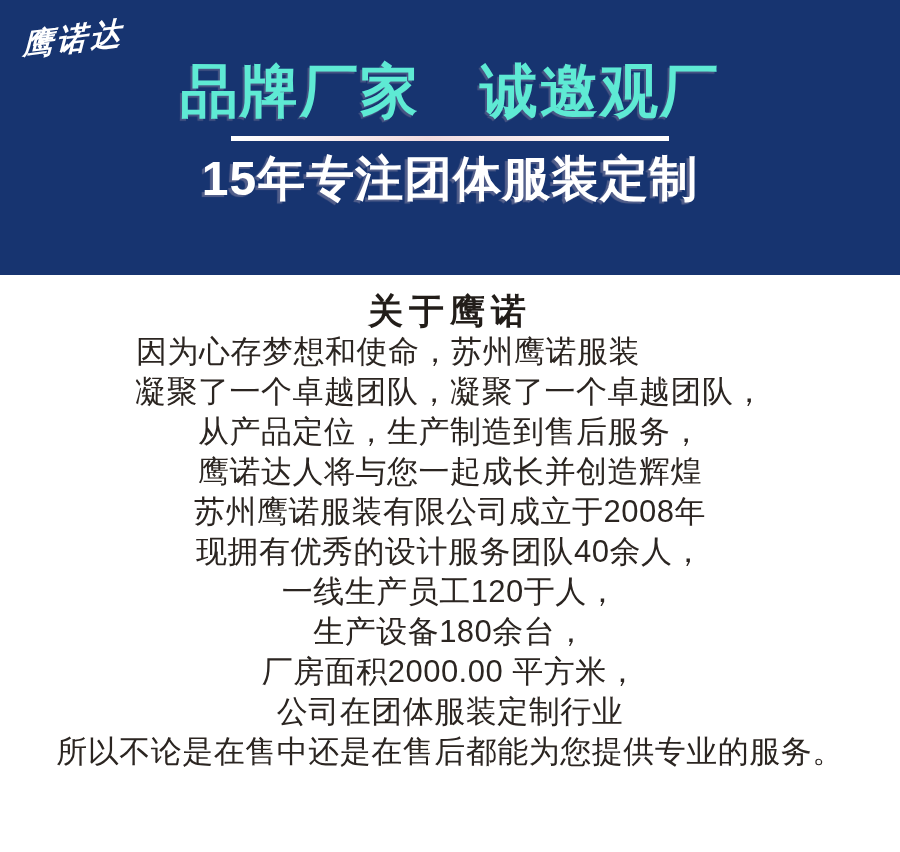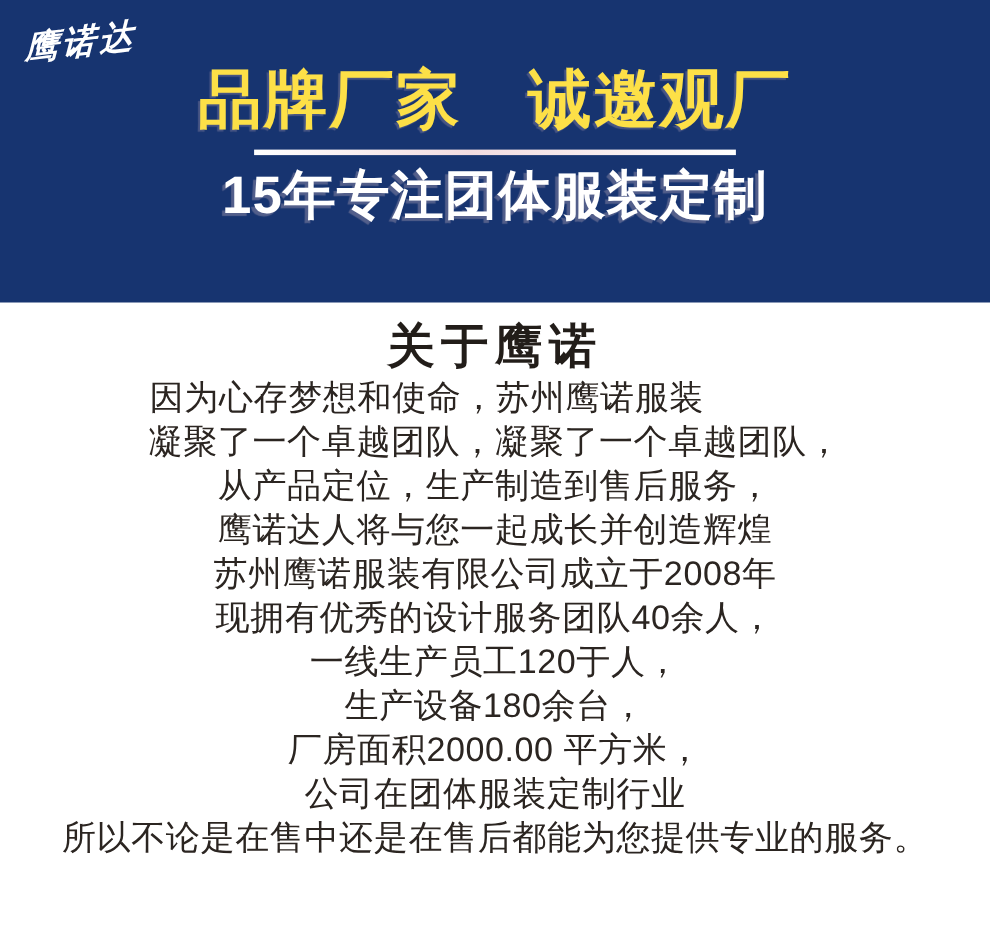--- a/index.html
+++ b/index.html
@@ -33,21 +33,21 @@
     font-weight: 700;
     font-size: 31px;
     letter-spacing: 3px;
     transform: rotate(-7deg) skewX(-8deg);
     white-space: nowrap;
     line-height: 56px;
   }
   .hero-title {
     padding-top: 60px;
     text-align: center;
-    color: #fde047;
+    color: #5eead4;
     font-size: 58px;
     font-weight: 900;
     line-height: 1.08;
     letter-spacing: 2px;
     text-shadow: -2px 2px 1px rgba(221,186,196,0.25);
     white-space: nowrap;
   }
   .hero-divider {
     width: 438px;
     height: 5px;
@@ -66,21 +66,21 @@
     white-space: nowrap;
   }
 
   
   .about {
     padding-top: 15px;
     color: #2b2521;
   }
   .about-heading {
     text-align: center;
-    font-size: 43px;
+    font-size: 35px;
     font-weight: 800;
     letter-spacing: 6px;
     color: #221d19;
     line-height: 1.2;
   }
   .about-text {
   }
   .about-line {
     text-align: center;
     font-size: 31px;

